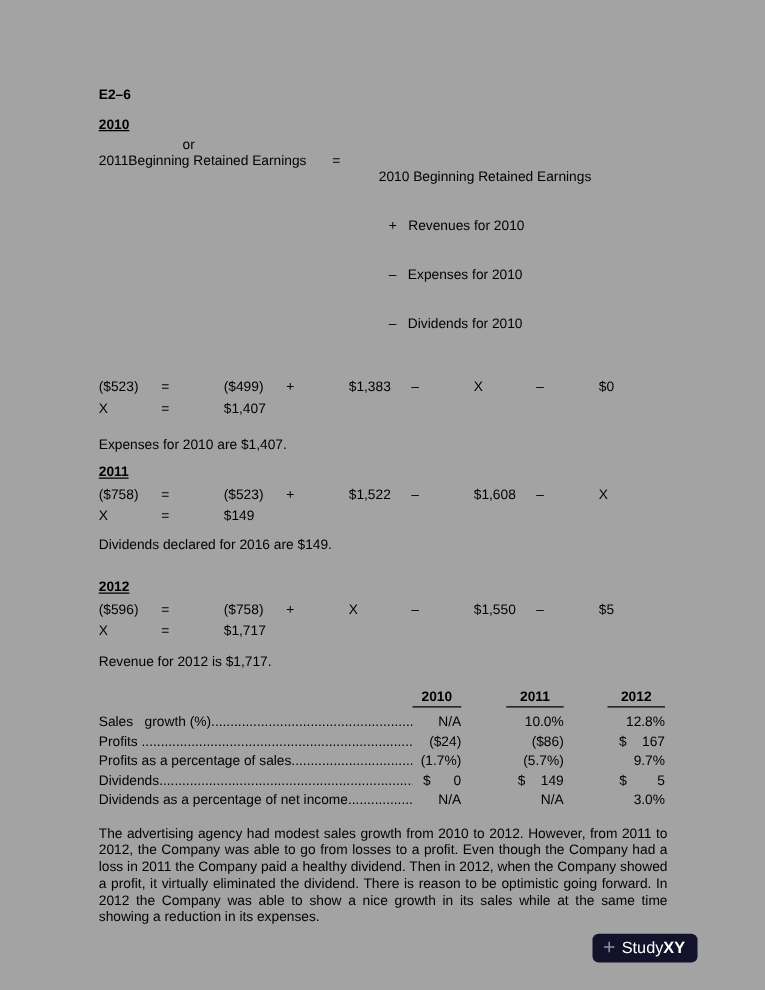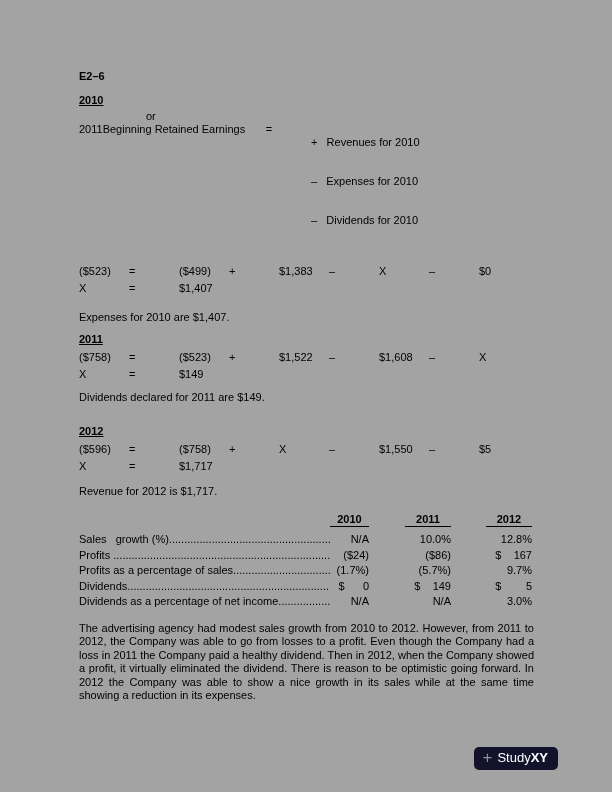--- a/index.html
+++ b/index.html
@@ -65,20 +65,21 @@
 
   <div class="year-label mt12">2010</div>
 
   <div class="identity">
     <div class="id-left">
       <div class="id-or">or</div>
       <div>2011Beginning Retained Earnings</div>
     </div>
     <div class="id-eq">=</div>
     <div class="id-right">
+      <div>2010 Beginning Retained Earnings</div>
       <div class="signed">+   Revenues for 2010</div>
       <div class="signed">–   Expenses for 2010</div>
       <div class="signed">–   Dividends for 2010</div>
     </div>
   </div>
 
   <div class="eq-row mt10">
     <span>($523)</span>
     <span>=</span>
     <span>($499)</span>
@@ -109,21 +110,21 @@
     <span>$1,608</span>
     <span>–</span>
     <span>X</span>
   </div>
   <div class="eq-row">
     <span>X</span>
     <span>=</span>
     <span>$149</span>
   </div>
 
-  <div class="mt8">Dividends declared for 2011 are $149.</div>
+  <div class="mt8">Dividends declared for 2016 are $149.</div>
 
   <div class="year-label mt22">2012</div>
 
   <div class="eq-row">
     <span>($596)</span>
     <span>=</span>
     <span>($758)</span>
     <span>+</span>
     <span>X</span>
     <span>–</span>

